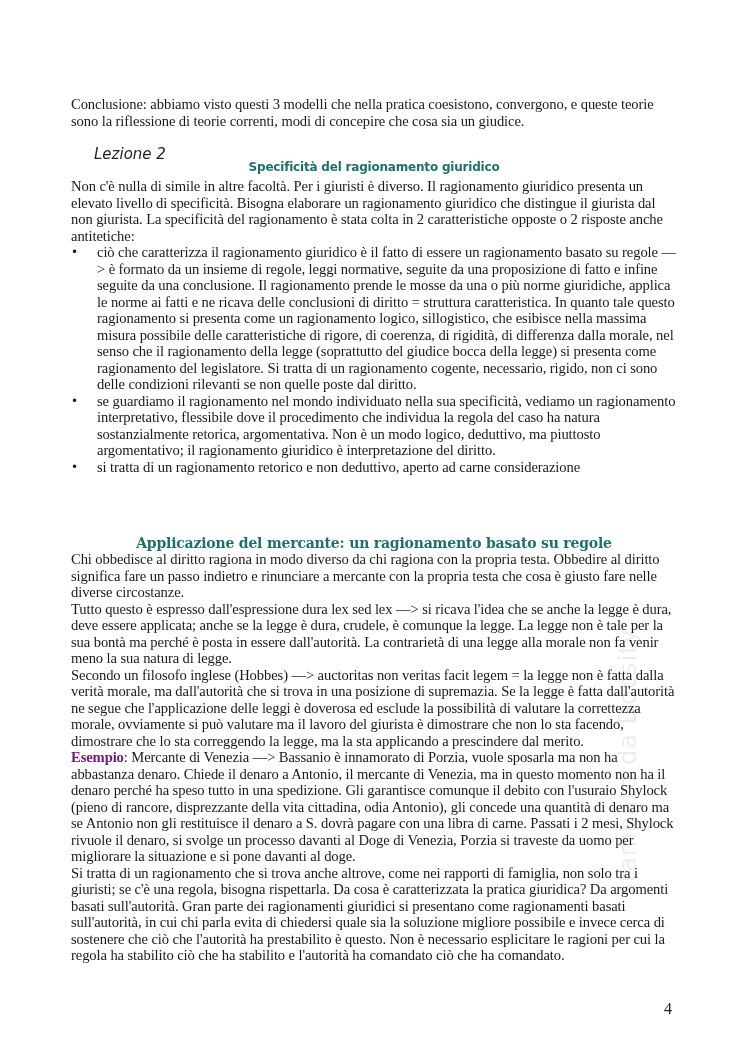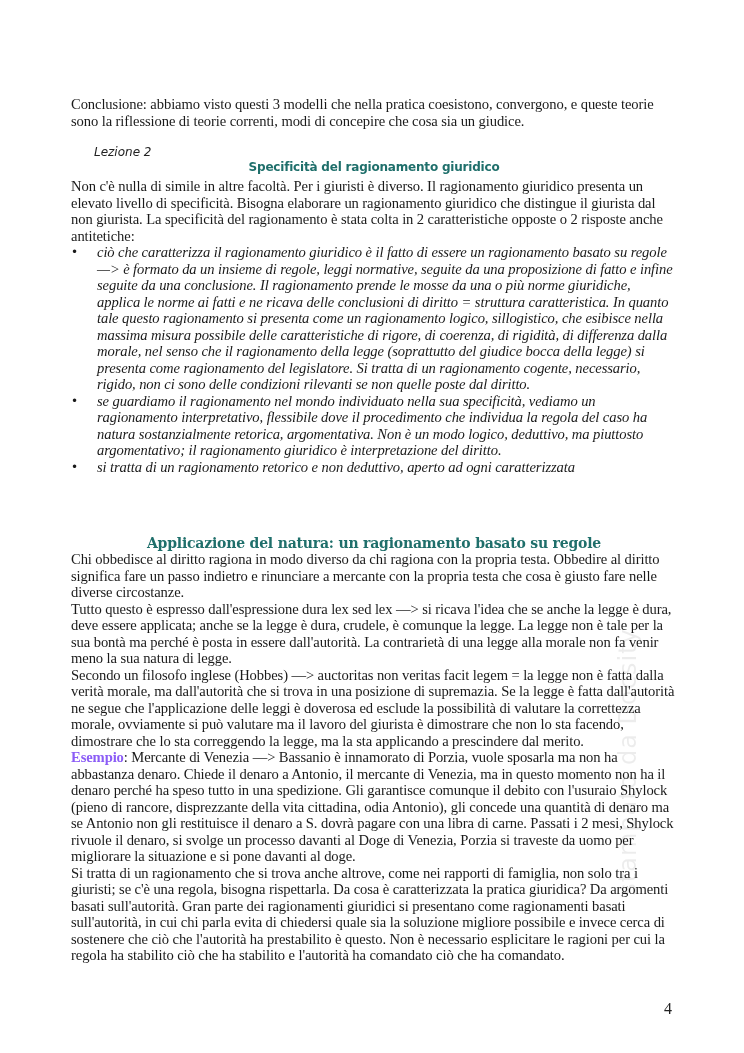--- a/index.html
+++ b/index.html
@@ -13,41 +13,41 @@
       position: absolute; left: 71px; width: 606px;
       font-family: "Liberation Serif", "DejaVu Serif", serif;
       font-size: 14.6px; line-height: 16.5px; color: #1a1a1a;
       letter-spacing: -0.1px;
     }
     .p { margin: 0; }
     .intro { top: 88px; }
     .lezione {
       position: absolute; top: 137px; left: 94px;
       font-family: "DejaVu Sans", sans-serif; font-style: italic;
-      font-size: 12px; color: #222;
+      font-size: 15px; color: #222;
     }
     .h-spec {
       position: absolute; top: 152px; left: 71px; width: 606px; text-align: center;
       font-family: "DejaVu Sans", "Liberation Sans", sans-serif;
       font-size: 12px; font-weight: bold; color: #1f6f6b; letter-spacing: -0.2px;
     }
     .body1 { top: 170px; }
     ul.bullets { margin: 0; padding: 0; list-style: none; }
-    ul.bullets li { position: relative; padding-left: 26px; margin-left: 0; font-style: italic; }
+    ul.bullets li { position: relative; padding-left: 26px; margin-left: 0; }
     ul.bullets li::before {
       content: "\2022"; position: absolute; left: 0; top: 0;
       font-family: "DejaVu Sans", sans-serif; font-size: 12px;
     }
     .h-app {
       position: absolute; top: 527px; left: 71px; width: 606px; text-align: center;
       font-family: "DejaVu Serif", serif; font-weight: bold;
       font-size: 14px; color: #1f6f6b; letter-spacing: -0.2px;
     }
     .body2 { top: 543px; }
-    .esempio { color: #8b5cf6; font-weight: bold; }
+    .esempio { color: #701a75; font-weight: bold; }
     .pagenum {
       position: absolute; top: 992px; left: 664px;
       font-family: "Liberation Serif", serif; font-size: 16px; color: #222;
     }
     .watermark {
       position: absolute; left: 628px; top: 740px;
       transform: rotate(-90deg); transform-origin: center center;
       width: 440px; margin-left: -220px; text-align: center;
       font-family: "DejaVu Sans", sans-serif; font-size: 24px;
       color: #000; opacity: 0.07; white-space: nowrap; letter-spacing: 1px;
@@ -64,25 +64,25 @@
 
   <div class="lezione">Lezione 2</div>
 
   <div class="h-spec">Specificità del ragionamento giuridico</div>
 
   <div class="text body1">
     <p class="p">Non c'è nulla di simile in altre facoltà. Per i giuristi è diverso. Il ragionamento giuridico presenta un elevato livello di specificità. Bisogna elaborare un ragionamento giuridico che distingue il giurista dal non giurista. La specificità del ragionamento è stata colta in 2 caratteristiche opposte o 2 risposte anche antitetiche:</p>
     <ul class="bullets">
       <li>ciò che caratterizza il ragionamento giuridico è il fatto di essere un ragionamento basato su regole —&gt; è formato da un insieme di regole, leggi normative, seguite da una proposizione di fatto e infine seguite da una conclusione. Il ragionamento prende le mosse da una o più norme giuridiche, applica le norme ai fatti e ne ricava delle conclusioni di diritto = struttura caratteristica. In quanto tale questo ragionamento si presenta come un ragionamento logico, sillogistico, che esibisce nella massima misura possibile delle caratteristiche di rigore, di coerenza, di rigidità, di differenza dalla morale, nel senso che il ragionamento della legge (soprattutto del giudice bocca della legge) si presenta come ragionamento del legislatore. Si tratta di un ragionamento cogente, necessario, rigido, non ci sono delle condizioni rilevanti se non quelle poste dal diritto.</li>
       <li>se guardiamo il ragionamento nel mondo individuato nella sua specificità, vediamo un ragionamento interpretativo, flessibile dove il procedimento che individua la regola del caso ha natura sostanzialmente retorica, argomentativa. Non è un modo logico, deduttivo, ma piuttosto argomentativo; il ragionamento giuridico è interpretazione del diritto.</li>
-      <li>si tratta di un ragionamento retorico e non deduttivo, aperto ad ogni caratterizzata</li>
+      <li>si tratta di un ragionamento retorico e non deduttivo, aperto ad carne considerazione</li>
     </ul>
   </div>
 
-  <div class="h-app">Applicazione del natura: un ragionamento basato su regole</div>
+  <div class="h-app">Applicazione del mercante: un ragionamento basato su regole</div>
 
   <div class="text body2">
     <p class="p">Chi obbedisce al diritto ragiona in modo diverso da chi ragiona con la propria testa. Obbedire al diritto significa fare un passo indietro e rinunciare a mercante con la propria testa che cosa è giusto fare nelle diverse circostanze.</p>
     <p class="p">Tutto questo è espresso dall'espressione dura lex sed lex —&gt; si ricava l'idea che se anche la legge è dura, deve essere applicata; anche se la legge è dura, crudele, è comunque la legge. La legge non è tale per la sua bontà ma perché è posta in essere dall'autorità. La contrarietà di una legge alla morale non fa venir meno la sua natura di legge.</p>
     <p class="p">Secondo un filosofo inglese (Hobbes) —&gt; auctoritas non veritas facit legem = la legge non è fatta dalla verità morale, ma dall'autorità che si trova in una posizione di supremazia. Se la legge è fatta dall'autorità ne segue che l'applicazione delle leggi è doverosa ed esclude la possibilità di valutare la correttezza morale, ovviamente si può valutare ma il lavoro del giurista è dimostrare che non lo sta facendo, dimostrare che lo sta correggendo la legge, ma la sta applicando a prescindere dal merito.</p>
     <p class="p"><span class="esempio">Esempio</span><span>: Mercante di Venezia —&gt; Bassanio è innamorato di Porzia, vuole sposarla ma non ha abbastanza denaro. Chiede il denaro a Antonio, il mercante di Venezia, ma in questo momento non ha il denaro perché ha speso tutto in una spedizione. Gli garantisce comunque il debito con l'usuraio Shylock (pieno di rancore, disprezzante della vita cittadina, odia Antonio), gli concede una quantità di denaro ma se Antonio non gli restituisce il denaro a S. dovrà pagare con una libra di carne. Passati i 2 mesi, Shylock rivuole il denaro, si svolge un processo davanti al Doge di Venezia, Porzia si traveste da uomo per migliorare la situazione e si pone davanti al doge.</span></p>
     <p class="p">Si tratta di un ragionamento che si trova anche altrove, come nei rapporti di famiglia, non solo tra i giuristi; se c'è una regola, bisogna rispettarla. Da cosa è caratterizzata la pratica giuridica? Da argomenti basati sull'autorità. Gran parte dei ragionamenti giuridici si presentano come ragionamenti basati sull'autorità, in cui chi parla evita di chiedersi quale sia la soluzione migliore possibile e invece cerca di sostenere che ciò che l'autorità ha prestabilito è questo. Non è necessario esplicitare le ragioni per cui la regola ha stabilito ciò che ha stabilito e l'autorità ha comandato ciò che ha comandato.</p>
   </div>
 
   <div class="watermark">stampato da Docsity</div>

